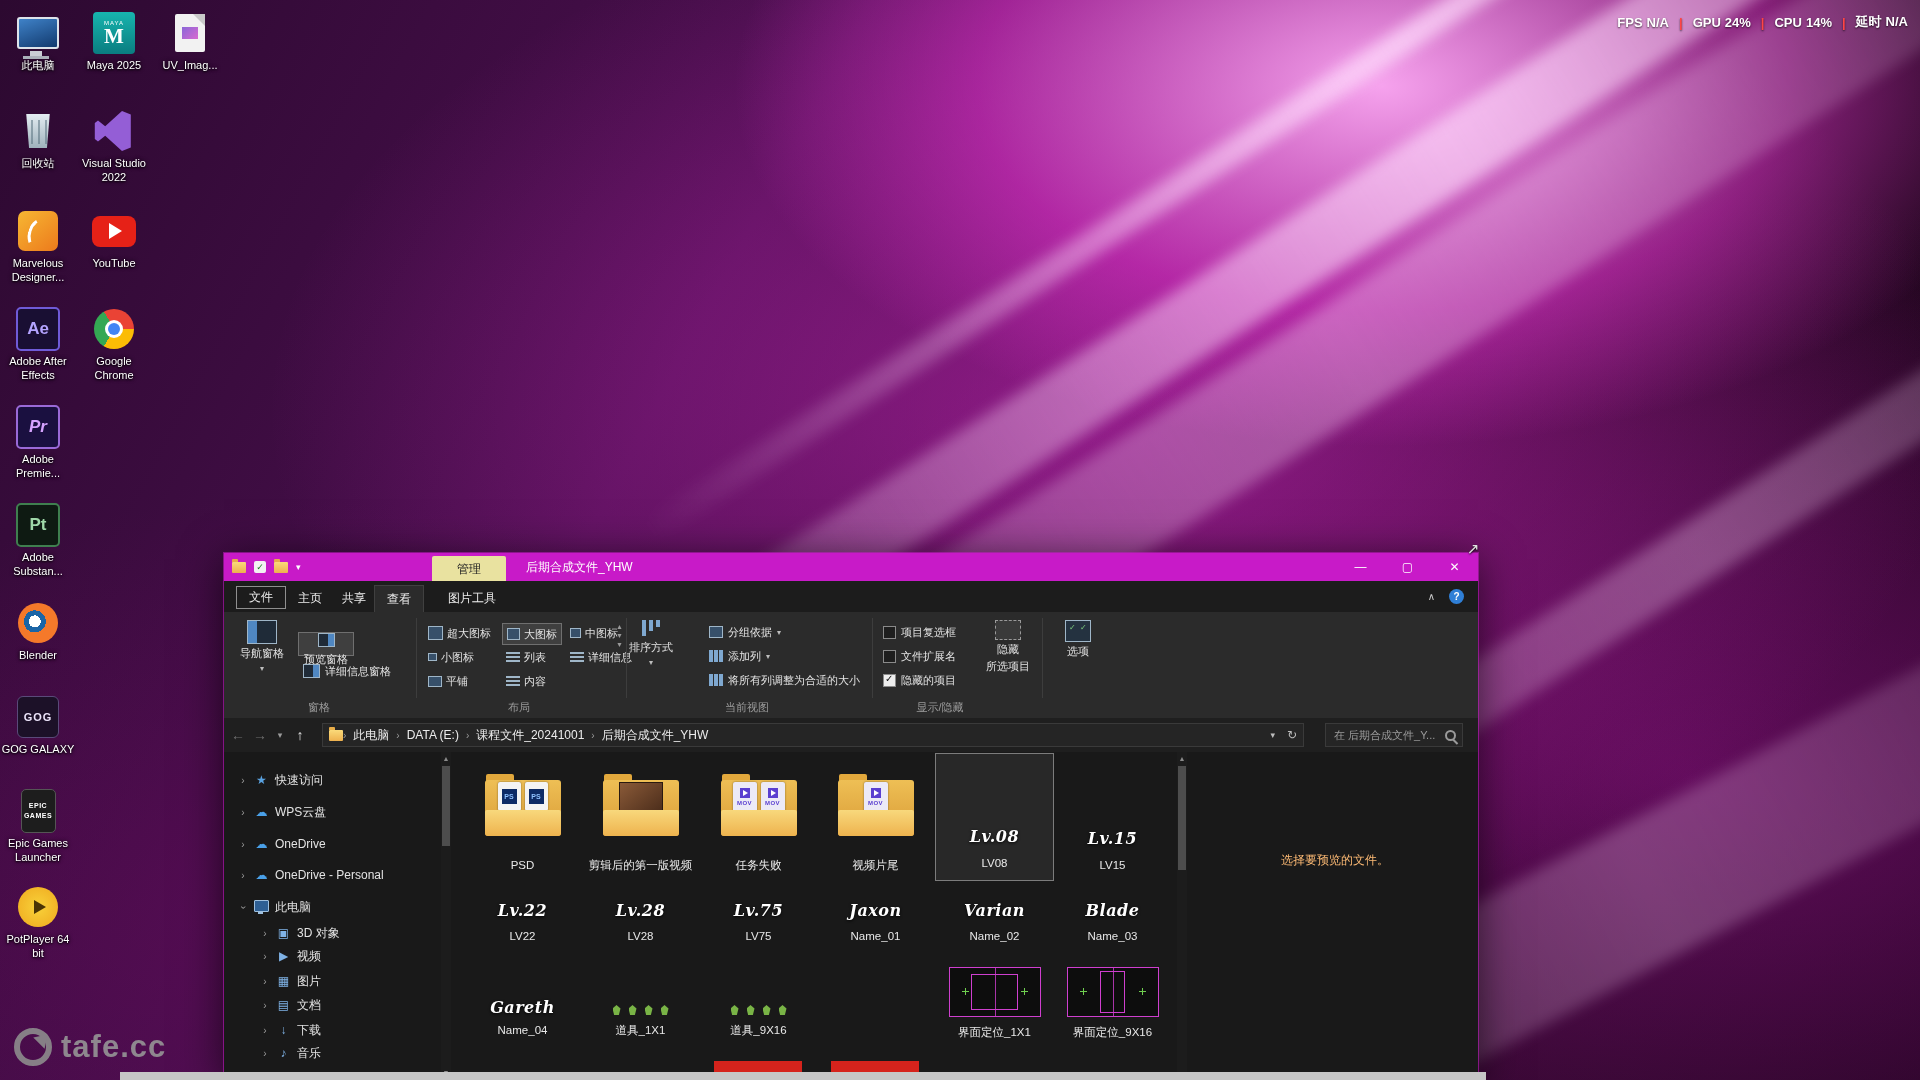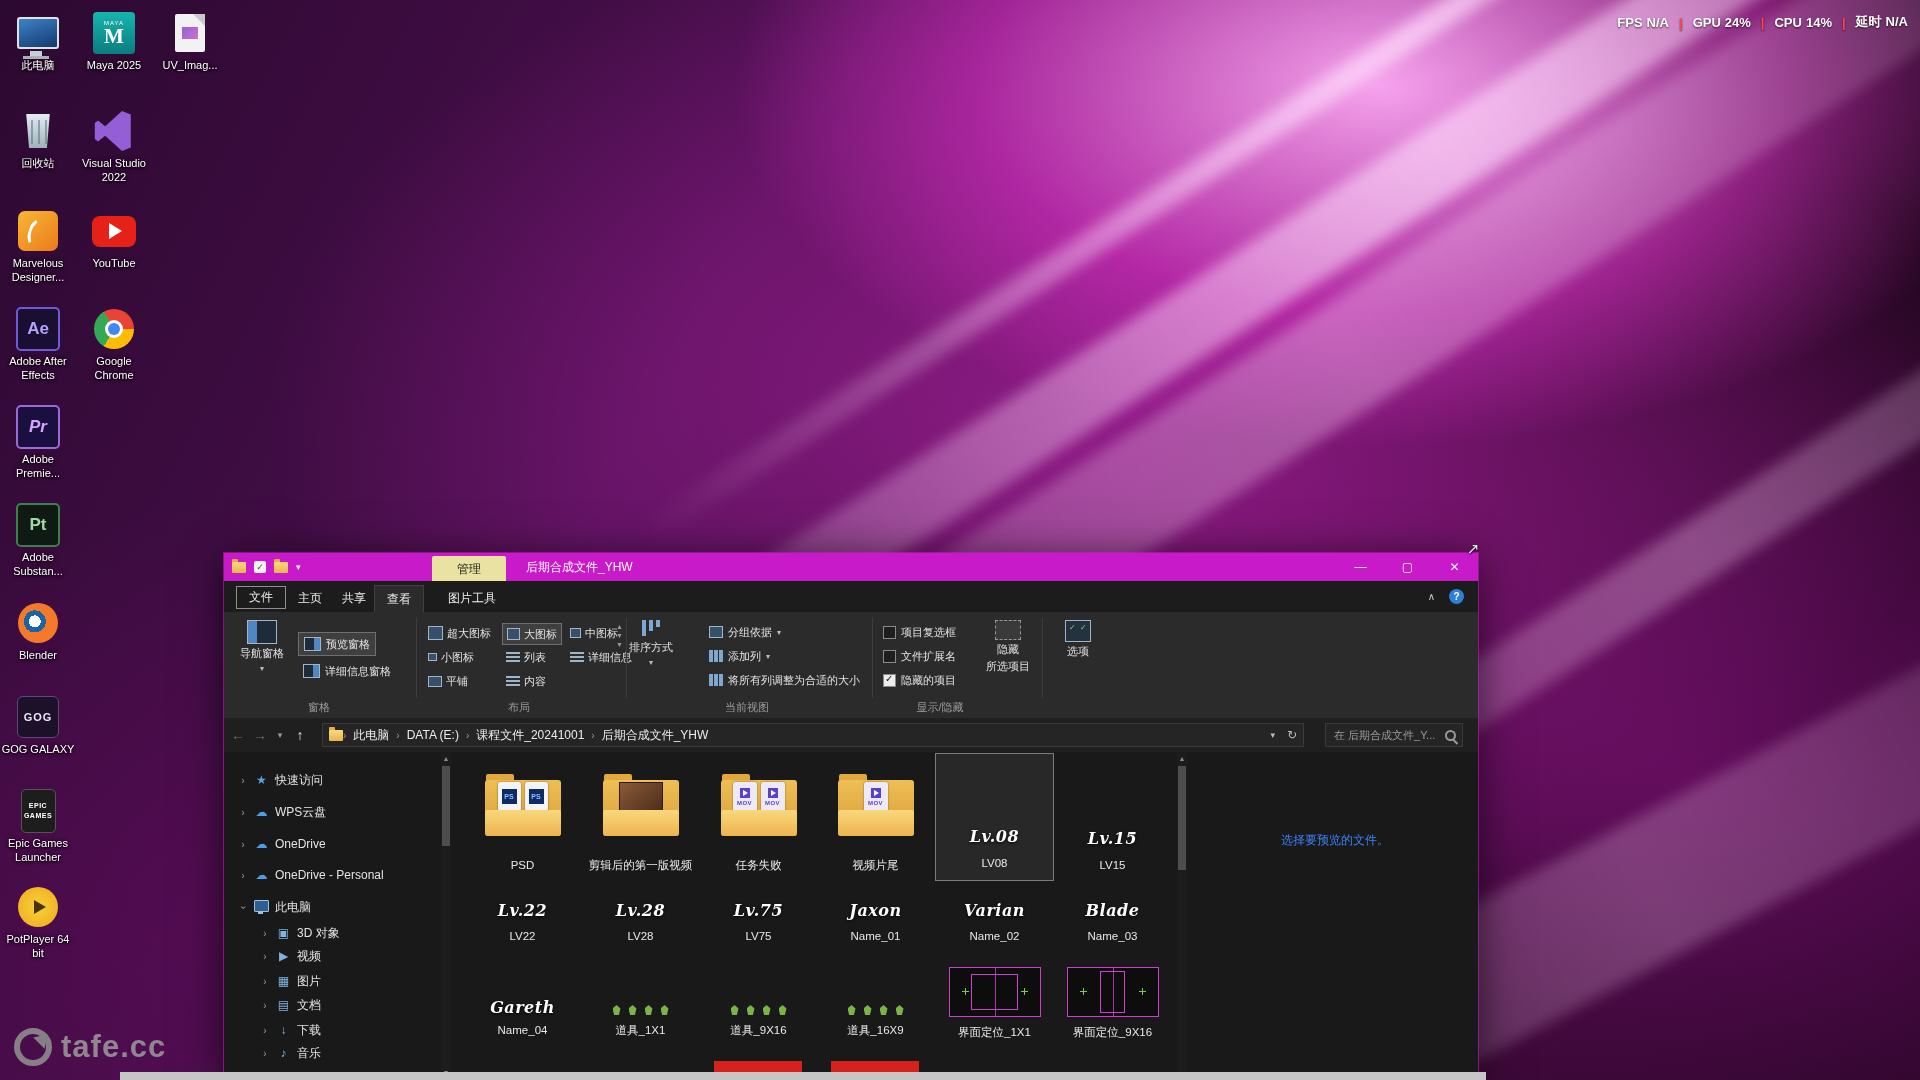--- a/index.html
+++ b/index.html
@@ -163,21 +163,21 @@
   .sprite{width:8px;height:10px;background:#79b446;clip-path:polygon(50% 0,100% 35%,80% 100%,20% 100%,0 35%);}
   .wire{width:90px;height:48px;margin:8px auto 0;background:#0d0d0d;border:1px solid #cf3fcf;position:relative;}
   .wire::before{content:"";position:absolute;left:24%;right:24%;top:12%;bottom:12%;border:1px solid #cf3fcf;}
   .wire.tall::before{left:36%;right:36%;top:6%;bottom:6%;}
   .wire::after{content:"";position:absolute;left:50%;top:0;bottom:0;width:1px;background:rgba(207,63,207,.8);}
   .gt{position:absolute;width:7px;height:7px;}
   .gt::before{content:"";position:absolute;left:3px;top:0;bottom:0;width:1px;background:#6fcf4f;}
   .gt::after{content:"";position:absolute;top:3px;left:0;right:0;height:1px;background:#6fcf4f;}
   .redbar{position:absolute;width:88px;height:12px;background:#d5231c;}
   .preview-pane{position:absolute;left:968px;top:0;right:0;bottom:0;display:flex;justify-content:center;}
-  .pv-text{margin-top:80px;font-size:12px;color:#3b82f6;}
+  .pv-text{margin-top:100px;font-size:12px;color:#fdba74;}
   .expand-ov{position:absolute;left:1467px;top:540px;color:#e0e0e0;font-size:15px;text-shadow:0 1px 2px #000;}
 </style>
 </head>
 <body>
 
 <div class="screen">
 
   <div>
     <div class="streak" style="left:300px;top:120px;width:2300px;height:70px;opacity:.75;"></div>
     <div class="streak" style="left:500px;top:30px;width:1800px;height:26px;opacity:.85;"></div>
@@ -325,21 +325,21 @@
       </div>
     </div>
 
     <div class="ribbon">
 
       <div class="bigbtn" style="left:4px;top:4px;width:62px;">
         <span class="i-pane"></span>
         <span>导航窗格</span>
         <span class="chev">▾</span>
       </div>
-      <div class="smbtn on" style="left:74px;top:20px;">
+      <div class="smbtn on" style="left:74px;top:20px;flex-direction:column;">
         <span class="i-pane sm right"></span>
         <span>预览窗格</span>
       </div>
       <div class="smbtn" style="left:74px;top:48px;">
         <span class="i-pane sm right"></span>
         <span>详细信息窗格</span>
       </div>
       <div class="rb-gl" style="left:95px;">窗格</div>
       <div class="rb-sep" style="left:192px;"></div>
 
@@ -651,29 +651,20 @@
       </div>
       <div class="cell" style="left:476px;top:207px;">
         <div class="sprites">
             <span class="sprite"></span>
             <span class="sprite"></span>
             <span class="sprite"></span>
             <span class="sprite"></span>
           </div>
         <div class="flabel">道具_9X16</div>
       </div>
-      <div class="cell" style="left:593px;top:207px;">
-        <div class="sprites">
-            <span class="sprite"></span>
-            <span class="sprite"></span>
-            <span class="sprite"></span>
-            <span class="sprite"></span>
-          </div>
-        <div class="flabel">道具_16X9</div>
-      </div>
       <div class="cell" style="left:712px;top:207px;">
         <div class="wire">
           <span class="gt" style="left:12px;top:20px;"></span>
             <span class="gt" style="right:12px;top:20px;"></span>
         </div>
         <div class="flabel" style="margin-top:8px">界面定位_1X1</div>
       </div>
       <div class="cell" style="left:830px;top:207px;">
         <div class="wire tall">
           <span class="gt" style="left:12px;top:20px;"></span>

